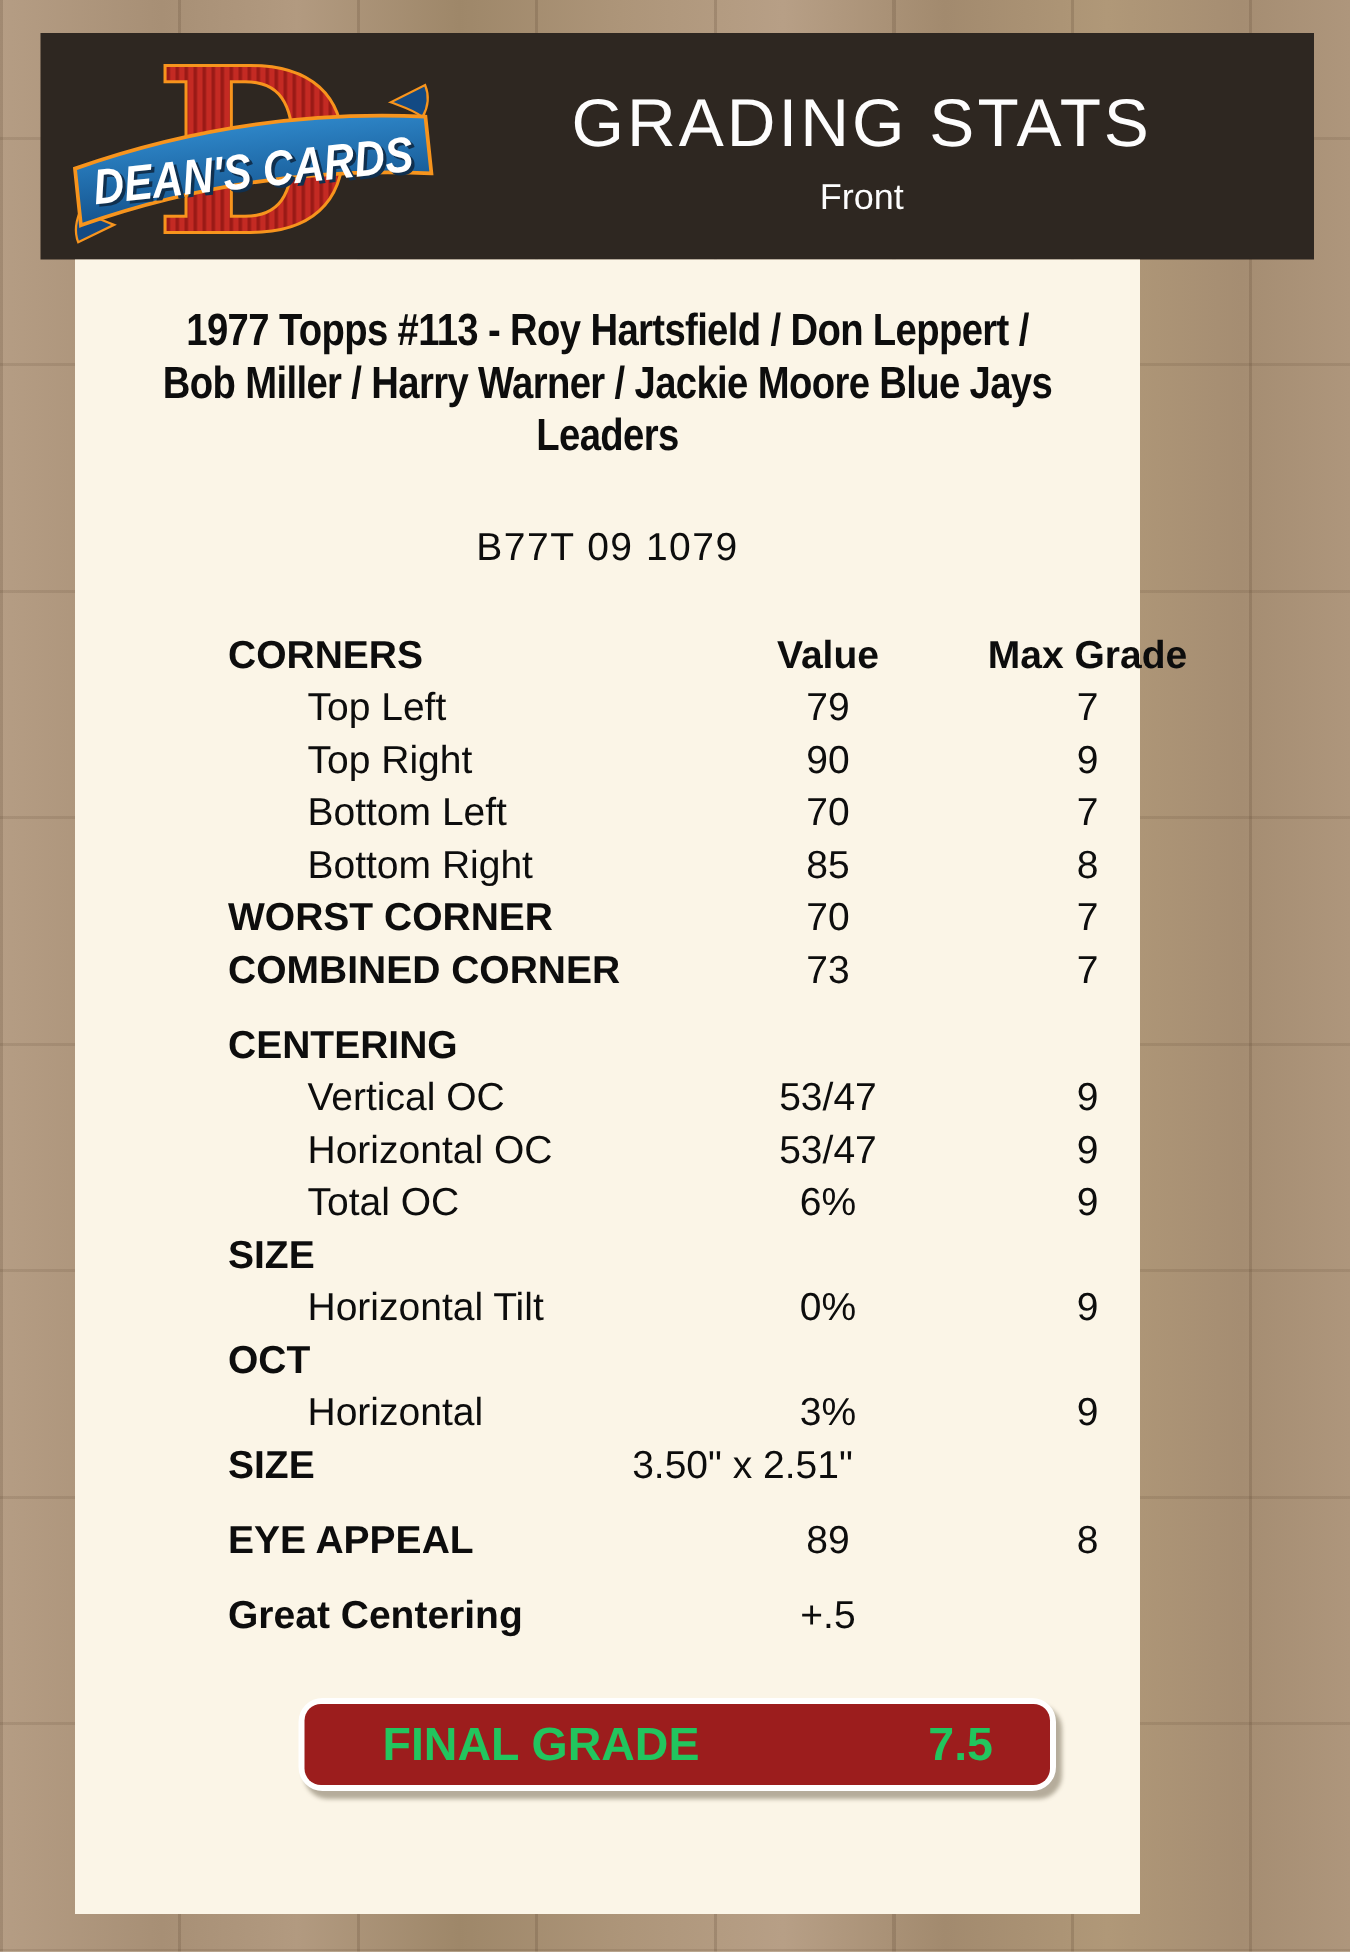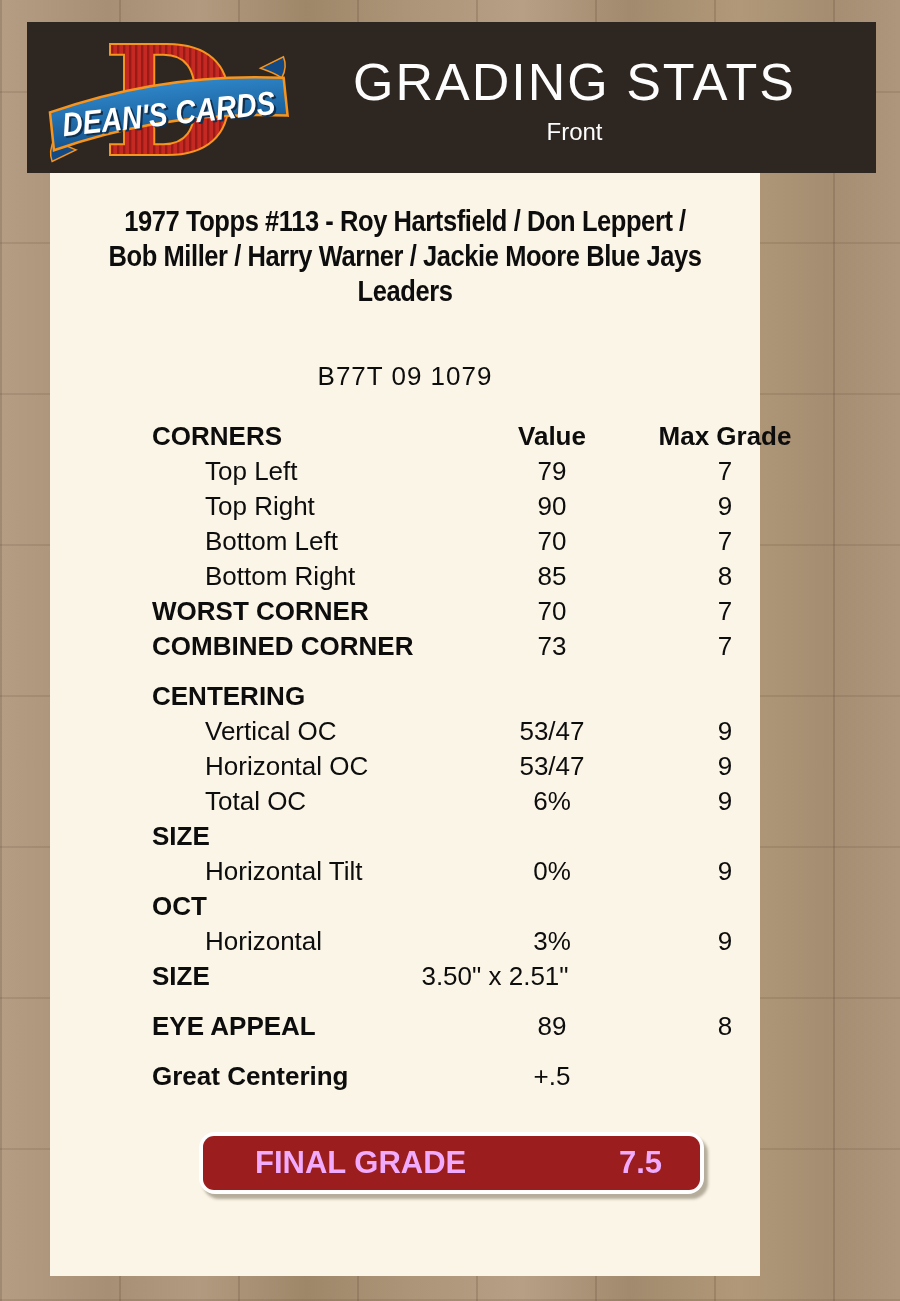--- a/index.html
+++ b/index.html
@@ -11,34 +11,34 @@
       repeating-linear-gradient(90deg, rgba(84,62,42,.20) 0 2px, transparent 2px 119px),
       repeating-linear-gradient(0deg, rgba(84,62,42,.14) 0 2px, transparent 2px 151px),
       linear-gradient(90deg,#b59d84 0%,#a78f75 12%,#b29a80 22%,#9e8769 34%,#ad9579 46%,#b79f86 58%,#a28a6e 70%,#b09878 82%,#a58d72 92%,#ae967c 100%);
   }
   .header{
     position:absolute;left:27px;top:22px;width:849px;height:151px;
     background:#2e2721;
   }
   .logo-wrap{position:absolute;left:18px;top:6px;width:248px;height:142px;}
   .header-text{position:absolute;left:258px;right:12px;top:34px;text-align:center;color:#fdfdfd;}
-  .header-title{font-size:52px;letter-spacing:2px;line-height:52px;font-weight:normal;margin:0;}
+  .header-title{font-size:45px;letter-spacing:2px;line-height:52px;font-weight:normal;margin:0;}
   .header-subtitle{font-size:24px;line-height:38px;margin-top:5px;font-weight:normal;}
   .panel{
     position:absolute;left:50px;top:173px;width:710px;height:1103px;
     background:#fbf5e7;color:#0d0d0d;
   }
   .card-title{
     position:absolute;top:30px;left:0;right:0;
     font-weight:bold;font-size:30px;line-height:35px;letter-spacing:-0.5px;
     text-align:center;transform:scaleX(0.85);transform-origin:50% 0;
   }
   .card-title div{white-space:nowrap;}
   .serial{
-    position:absolute;top:188px;left:0;right:0;
+    position:absolute;top:176px;left:0;right:0;
     text-align:center;font-size:26px;letter-spacing:1px;
   }
   .stats{position:absolute;top:246px;left:0;right:0;}
   .row{
     display:grid;grid-template-columns:300px 200px 146px;
     margin-left:102px;height:35px;align-items:center;
     font-size:26px;
   }
   .row .val,.row .max{text-align:center;}
   .row .label{text-align:left;}
@@ -47,21 +47,21 @@
   .gap{margin-top:15px;}
   .size-shift{position:relative;left:-57px;}
   .final-grade{
     position:absolute;left:149px;top:959px;width:505px;height:62px;
     background:#ffffff;border-radius:16px;box-sizing:border-box;padding:4px;
     box-shadow:4px 5px 3px rgba(95,85,62,.45);
   }
   .final-grade-inner{
     height:100%;background:#9c1d1d;border-radius:11px;
     display:flex;justify-content:space-between;align-items:center;
-    padding:0 38px 0 52px;color:#f0abfc;font-weight:bold;font-size:31px;
+    padding:0 38px 0 52px;color:#22c55e;font-weight:bold;font-size:31px;
   }
 </style>
 </head>
 <body>
 
 <div class="header">
   <div class="logo-wrap">
     <svg width="248" height="142" viewBox="0 0 248 142">
       <defs>
         <pattern id="pinstripe" width="6" height="8" patternUnits="userSpaceOnUse">

